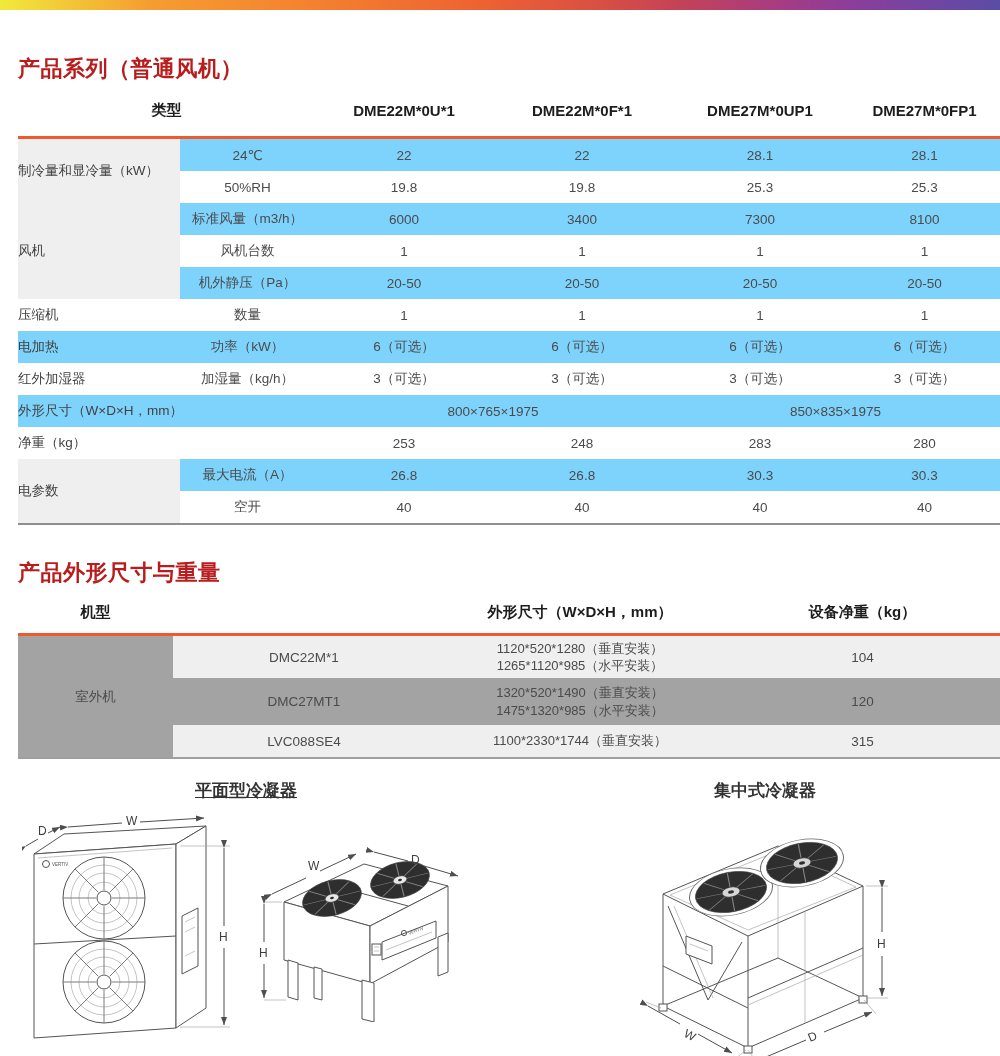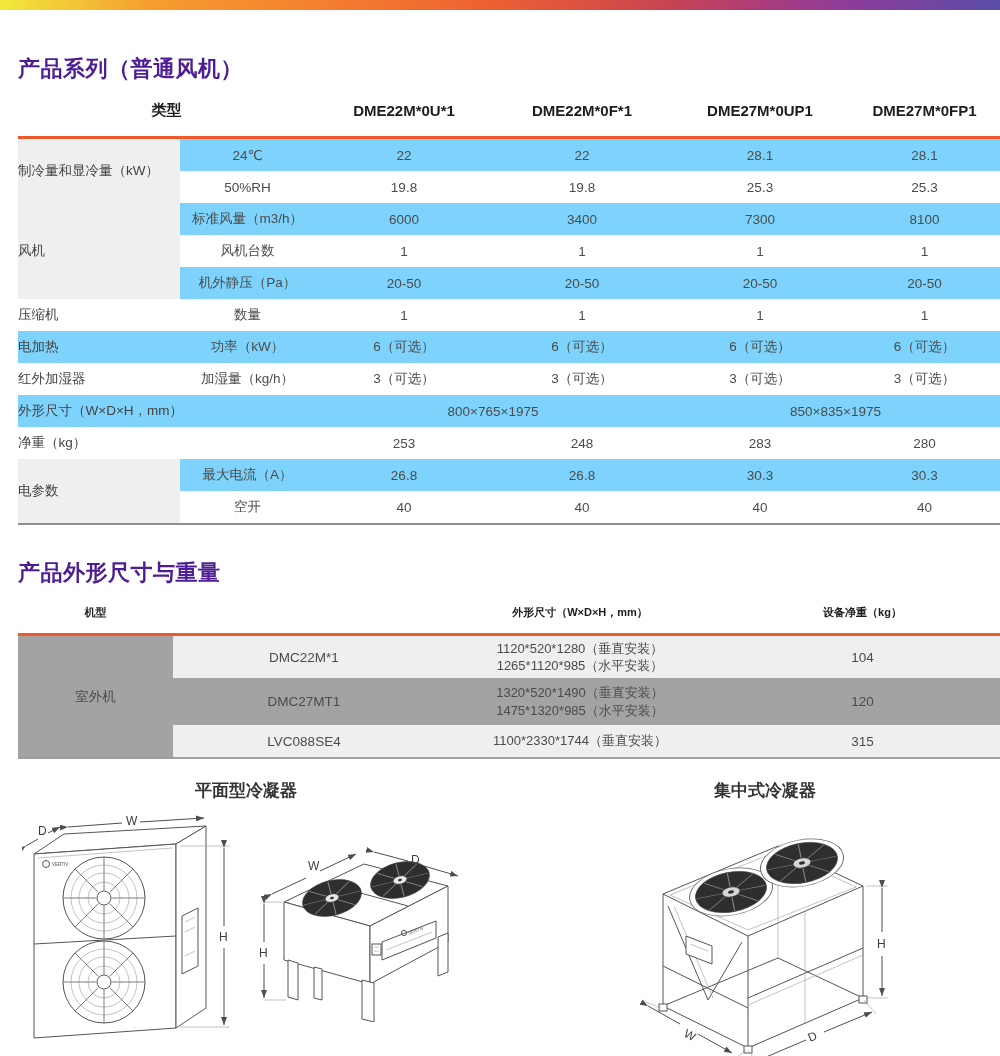--- a/index.html
+++ b/index.html
@@ -9,56 +9,56 @@
     color:#454545; background:#ffffff;
   }
   
   .topbar {
     position:absolute; left:0; top:0; width:1000px; height:10px;
     background:linear-gradient(90deg,#f1e93c 0%,#f59d30 15%,#f5832f 30%,#ee6232 48%,
       #d94f43 60%,#c44258 68%,#a63c83 78%,#8c3d9b 85%,#5a4da6 100%);
   }
   .sec-title {
     position:absolute; left:18px; margin:0;
-    font-size:22px; font-weight:bold; color:#4c1d95; letter-spacing:0.5px;
+    font-size:22px; font-weight:bold; color:#b91c1c; letter-spacing:0.5px;
     white-space:nowrap;
   }
   #title1 { top:54px; }
   #title2 { top:558px; }
 
   table { border-collapse:collapse; table-layout:fixed; }
   #spec-table { position:absolute; left:18px; top:96px; width:982px; border-bottom:2px solid #8f8f8f; }
   #spec-table th {
     height:28px; font-size:15px; font-weight:bold; color:#1d1d1d;
     border-bottom:3px solid #f0592b; text-align:center; padding:0 0 12px 0;
   }
   #spec-table th.cat-h { text-align:center; }
   #spec-table td { height:32px; font-size:13.5px; color:#4b4b4b; text-align:center; padding:0; }
   #spec-table td.cat { text-align:left; color:#424242; }
   #spec-table tr.g td { background:#7dd3fc; }
   #spec-table tr.w td { background:#ffffff; }
   #spec-table td.cat-gray { background:#efeff0 !important; }
 
   #dim-table { position:absolute; left:18px; top:596px; width:982px; border-bottom:2px solid #9f9f9f; }
   #dim-table th {
-    height:33px; font-size:11px; font-weight:bold; color:#1d1d1d;
+    height:33px; font-size:15px; font-weight:bold; color:#1d1d1d;
     border-bottom:3px solid #f0592b; text-align:center; padding:0 0 4px 0;
   }
   #dim-table td { font-size:13.5px; color:#4b4b4b; text-align:center; padding:0; background:#a3a3a3; }
   #dim-table td.g { background:#efeff0; }
   #dim-table tr.r0 td { height:42px; }
   #dim-table tr.r1 td { height:47px; }
   #dim-table tr.r2 td { height:32px;margin-top:6px; }
   #dim-table .dims { font-size:13px; line-height:1.32; }
 
   .diagram-title {
     position:absolute; top:779px; width:220px; text-align:center; margin:0;
     font-size:17px; font-weight:bold; color:#333333; white-space:nowrap;
   }
-  #planar-title  { left:136px; }
+  #planar-title  { left:136px;text-decoration:underline; }
   #central-title { left:655px; }
 
   .drawing { position:absolute; }
   #drawingA { left:22px;  top:806px; }
   #drawingB { left:256px; top:822px; }
   #drawingC { left:628px; top:798px; }
 
   svg .ln   { stroke:#545454; stroke-width:1; fill:none; }
   svg .face { stroke:#545454; stroke-width:1; fill:#ffffff; }
   svg .fine { stroke:#9a9a9a; stroke-width:0.6; fill:none; }

